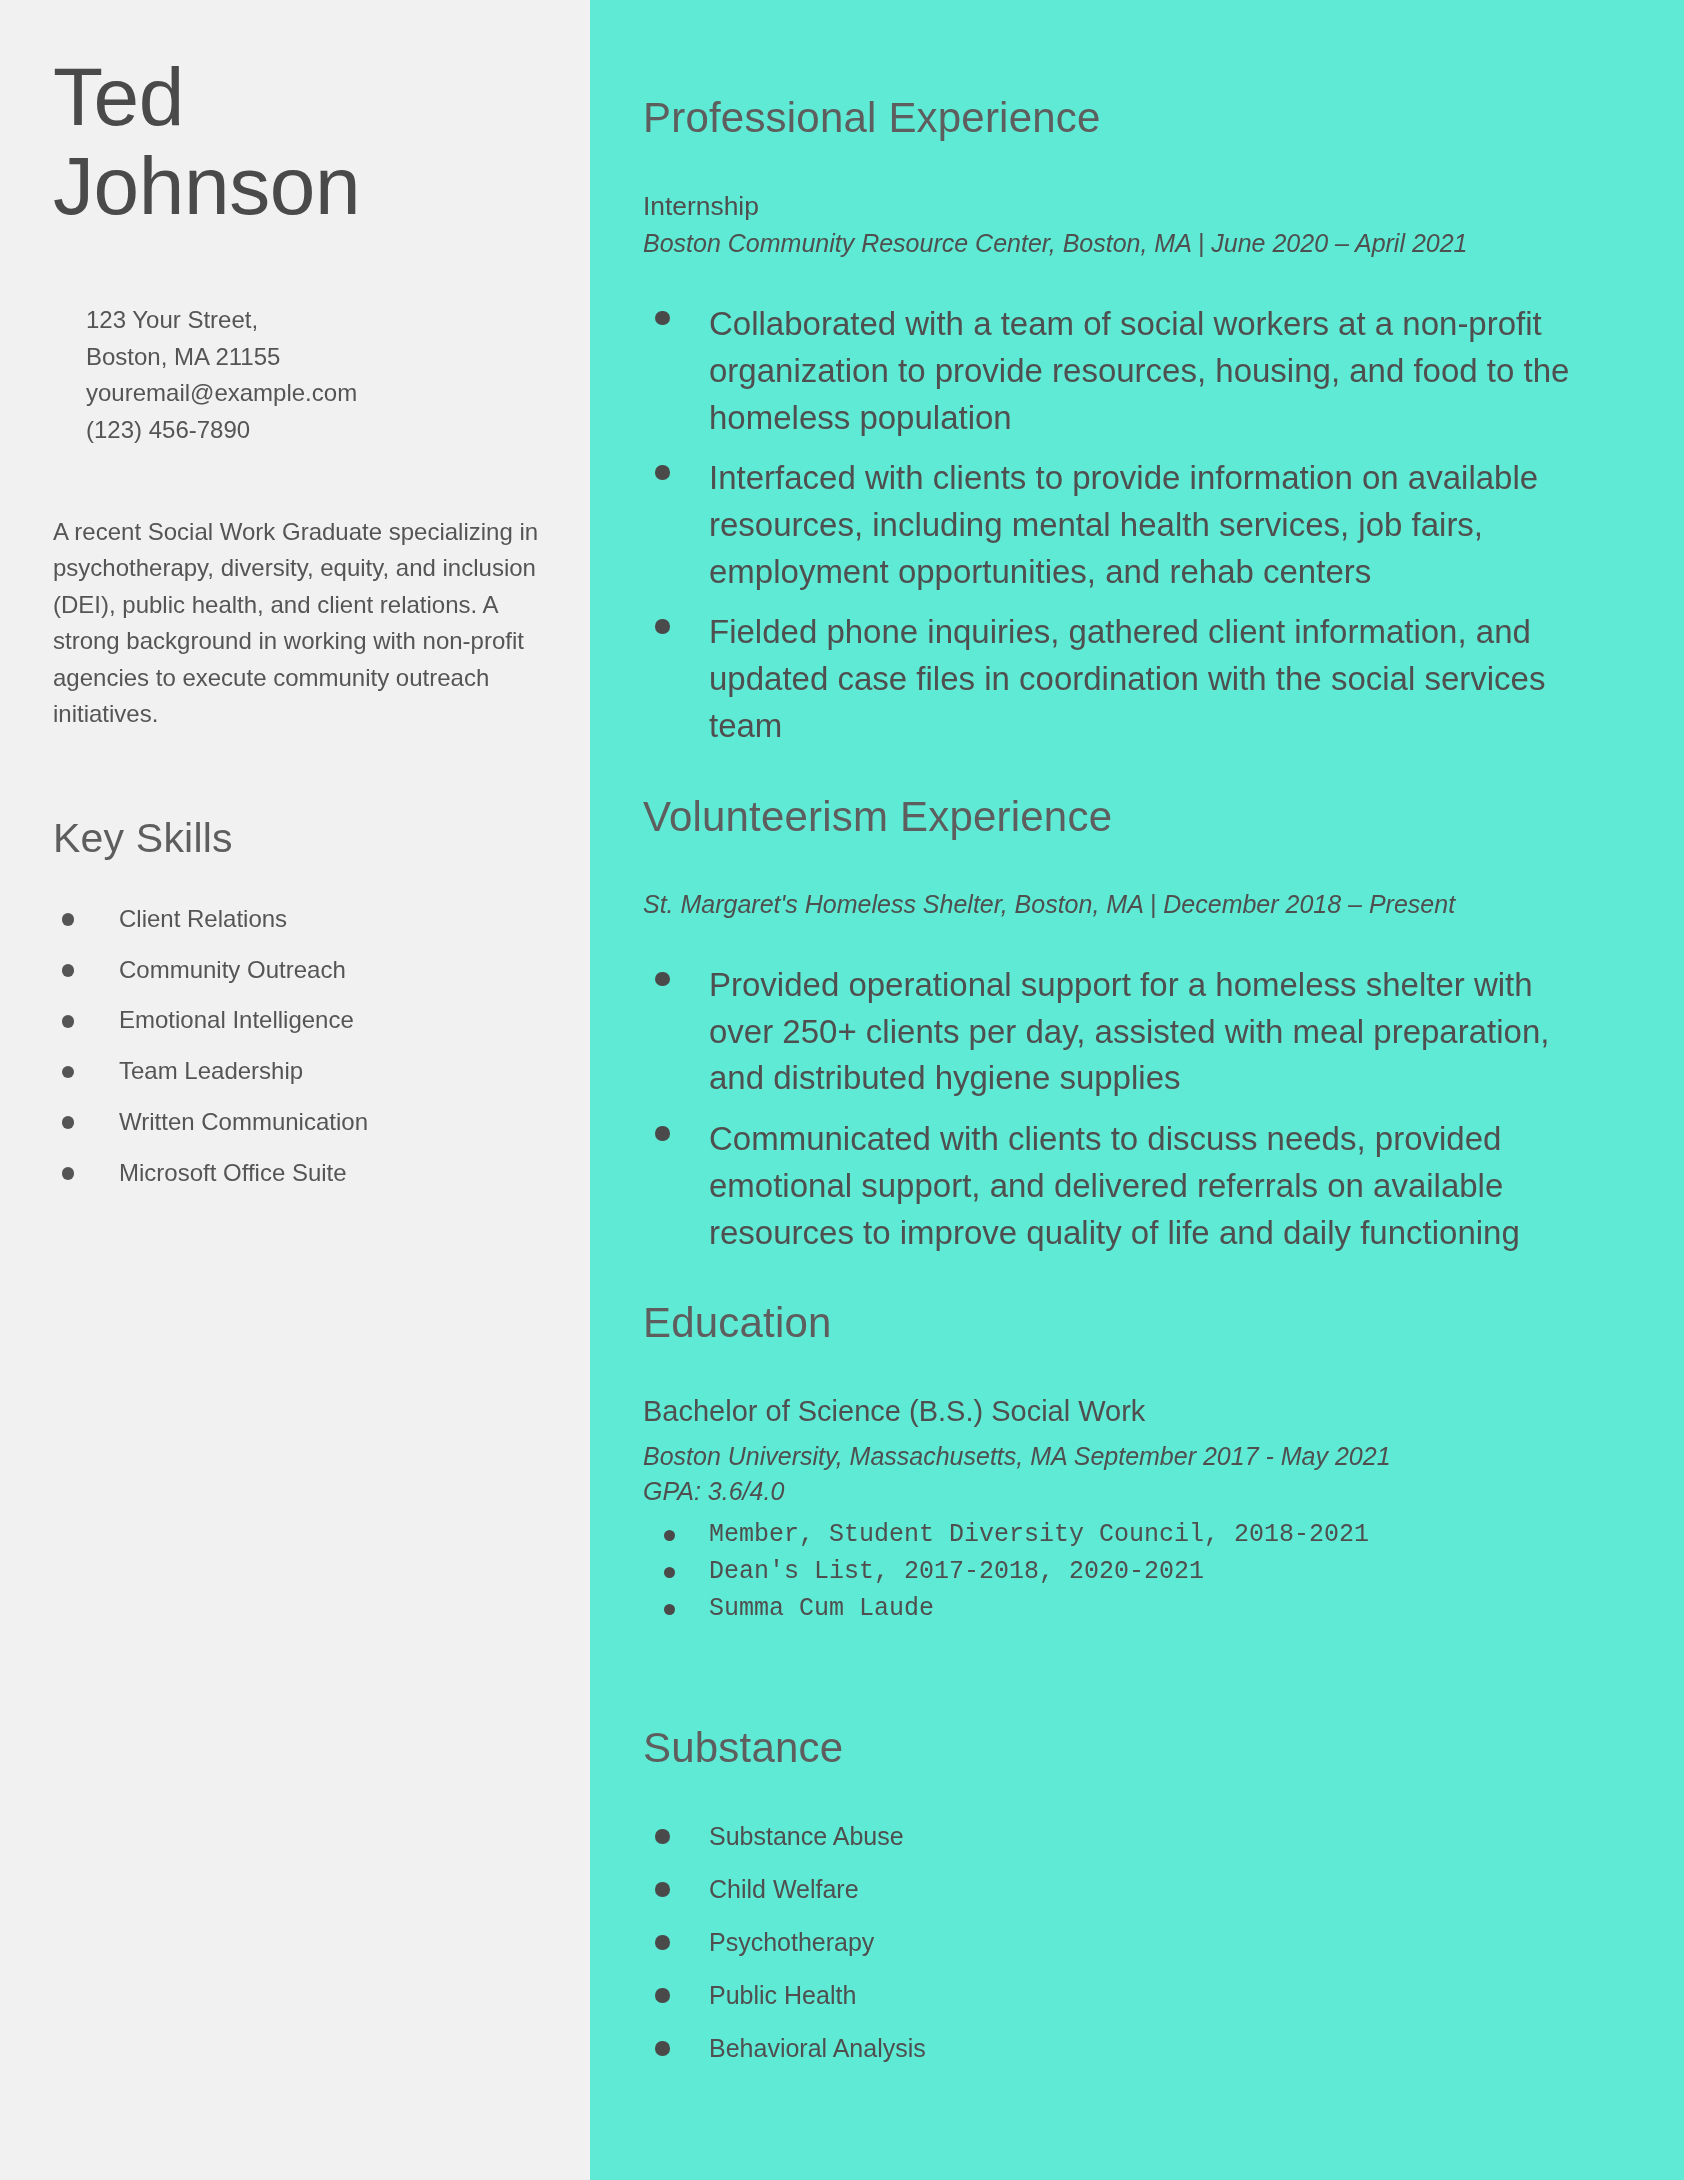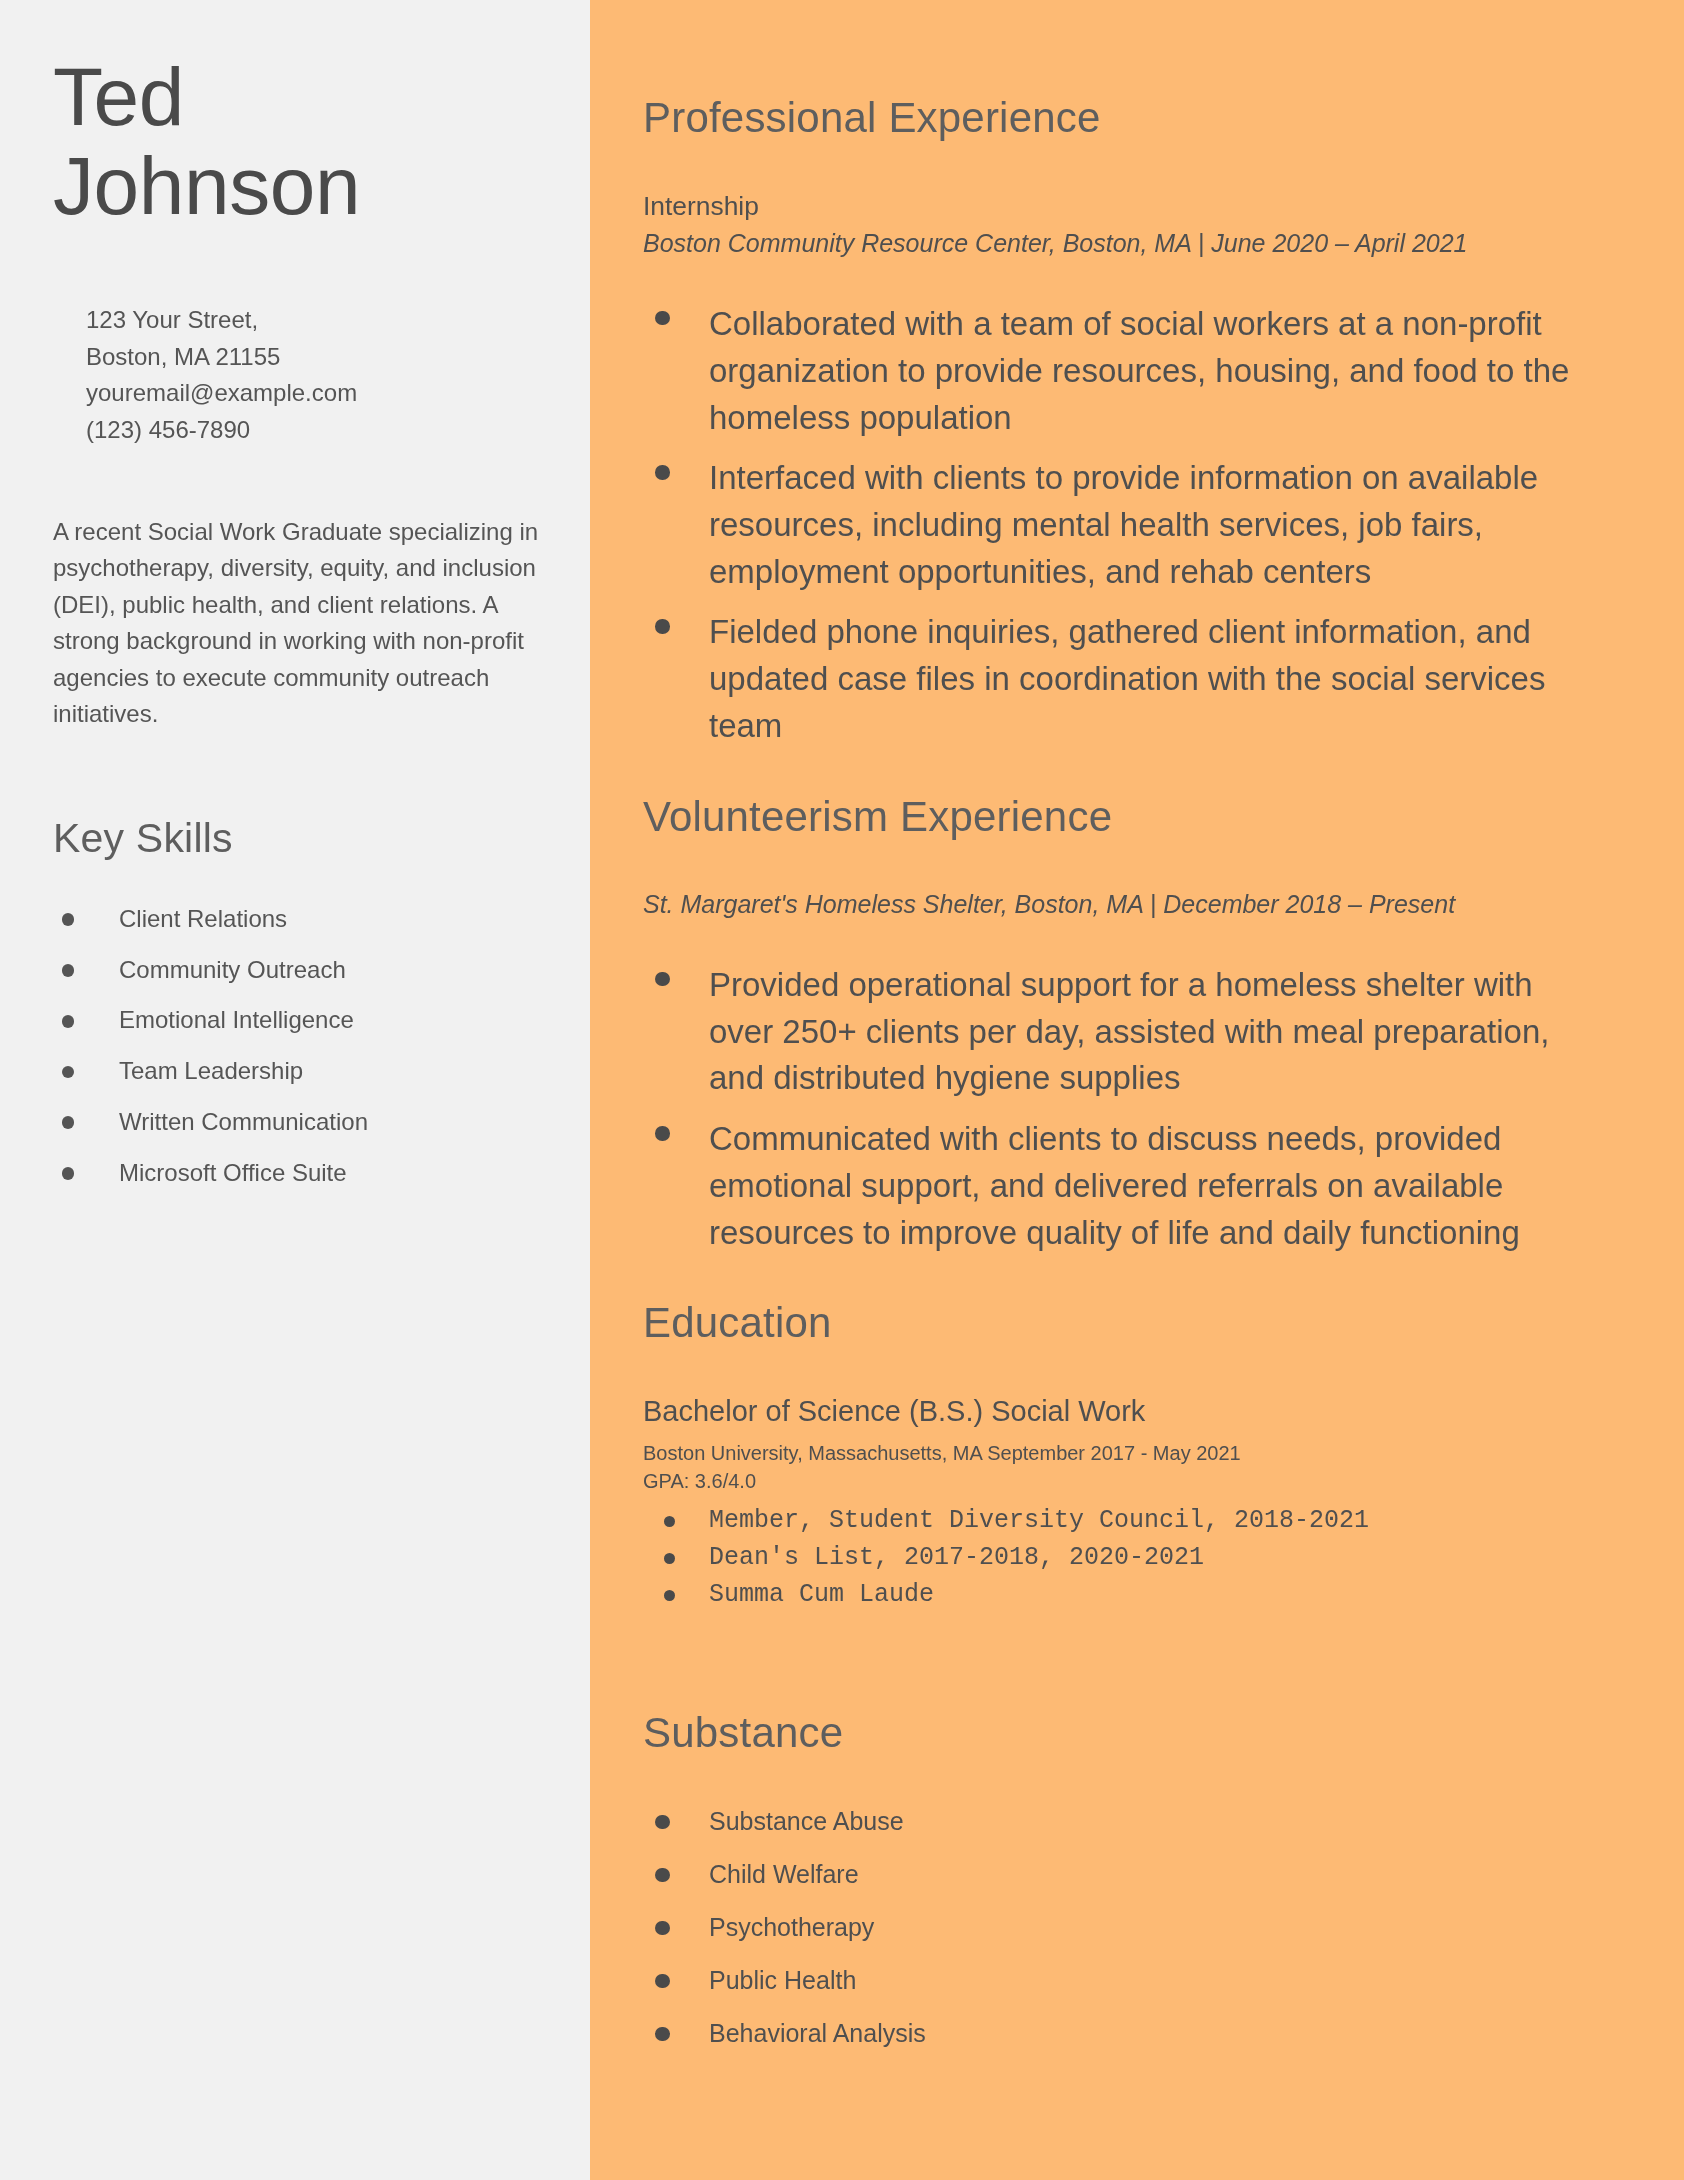--- a/index.html
+++ b/index.html
@@ -92,21 +92,21 @@
     width: 12.8px;
     height: 12.8px;
     border-radius: 50%;
     background: #555555;
   }
 
   
   .main {
     flex: 1;
     height: 100%;
-    background: #fdba74;
+    background: #5eead4;
     padding: 94px 92px 0 53px;
   }
 
   .section { margin-bottom: 0; }
 
   .section-heading {
     font-size: 42px;
     font-weight: 300;
     color: #5e5e5e;
     letter-spacing: 0.2px;
@@ -159,24 +159,25 @@
   .cw-head       { margin-bottom: 49px; }
 
   .degree {
     font-size: 29px;
     font-weight: 400;
     color: #4f4f4f;
     margin-bottom: 10.2px;
   }
 
   .edu-line {
-    font-size: 20px;
+    font-size: 25px;
     font-weight: 400;
     color: #4f4f4f;
     line-height: 1.42;
+    font-style: italic;
   }
 
   .edu-sub-list {
     list-style: none;
     margin-top: 8.5px;
   }
 
   .edu-sub-item {
     position: relative;
     font-size: 25px;

